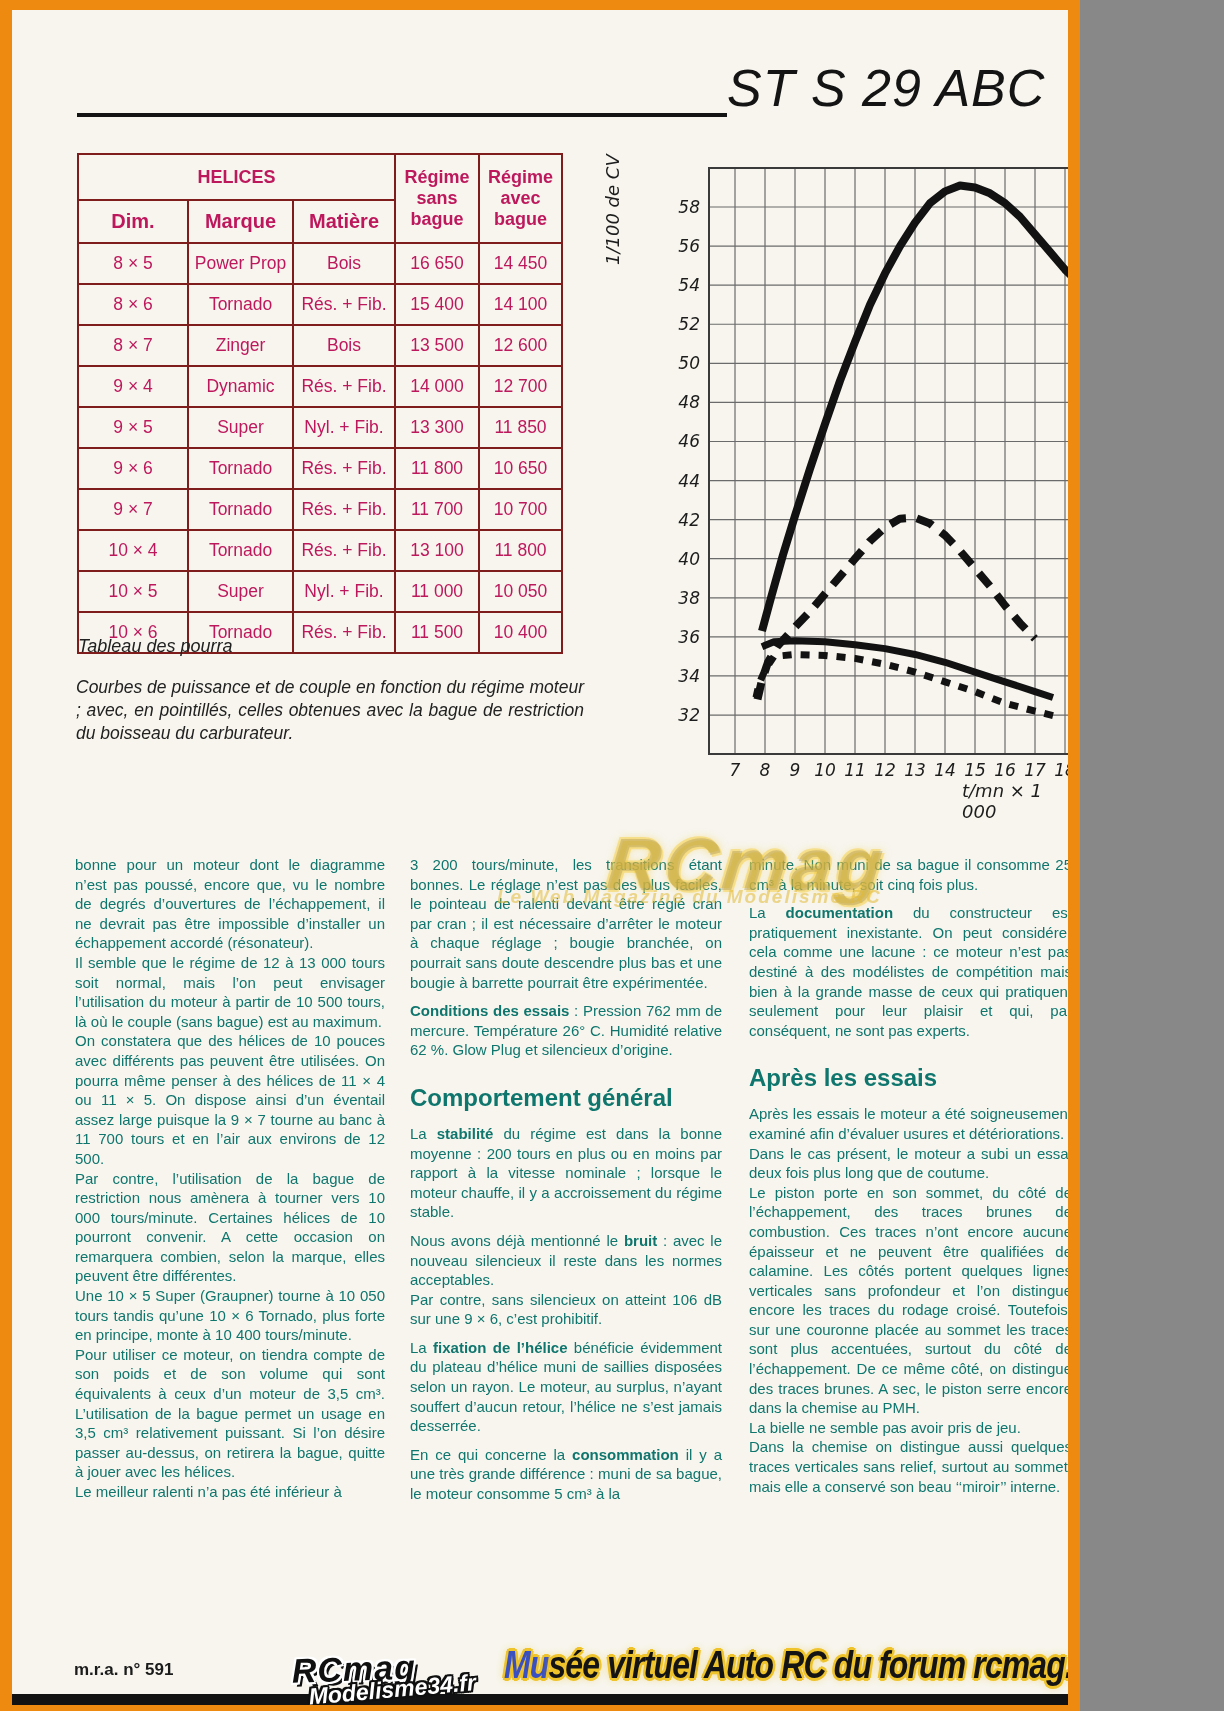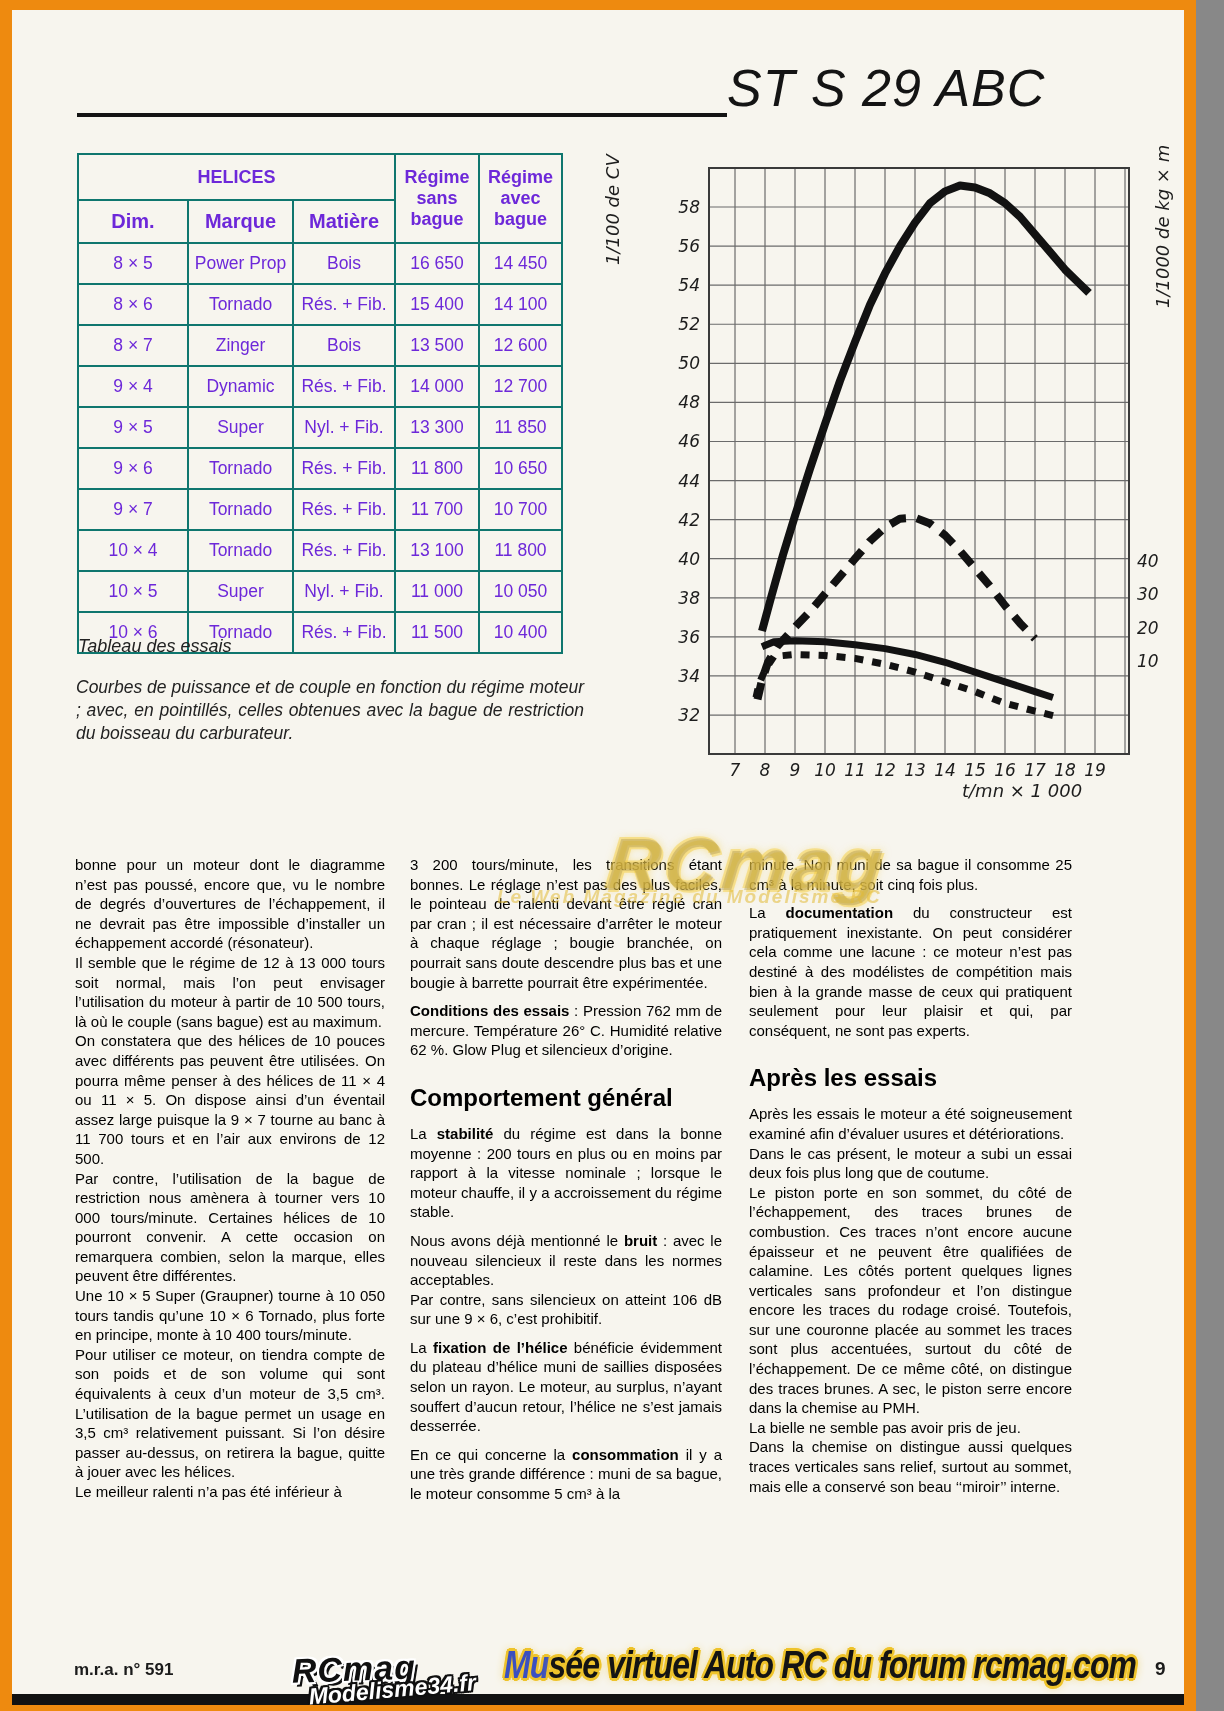--- a/index.html
+++ b/index.html
@@ -1,29 +1,29 @@
 <!DOCTYPE html>
 <html><head>
 <meta charset="utf-8">
 <style>
   html,body{margin:0;padding:0;background:#888;}
-  .sheet{position:relative;width:1196px;height:1711px;background:#ee8a0f;overflow:hidden;
+  .sheet{position:relative;width:1080px;height:1711px;background:#ee8a0f;overflow:hidden;
          font-family:"Liberation Sans",sans-serif;color:#1b1b1b;}
   .page{position:absolute;left:12px;top:10px;right:12px;bottom:6px;background:#f7f5ee;overflow:hidden;}
   .bottom-bar{position:absolute;left:0;right:0;bottom:0;height:11px;background:#121212;}
 
   
   .header-rule{position:absolute;left:65px;top:103px;width:650px;height:4px;background:#141414;}
   .page-title{position:absolute;left:715px;top:48px;width:350px;font:italic 400 52px "Liberation Sans",sans-serif;
               letter-spacing:1px;white-space:nowrap;color:#141414;}
 
   
   .ptable{position:absolute;left:65px;top:143px;border-collapse:collapse;table-layout:fixed;}
-  .ptable td,.ptable th{border:2px solid #0f766e;text-align:center;vertical-align:middle;
-        font:400 17px "Liberation Sans",sans-serif;color:#6d28d9;padding:0 2px;background:#f7f5ee;}
+  .ptable td,.ptable th{border:2px solid #7f1d1d;text-align:center;vertical-align:middle;
+        font:400 17px "Liberation Sans",sans-serif;color:#be185d;padding:0 2px;background:#f7f5ee;}
   .ptable th{font-weight:700;}
   .ptable .c-dim{width:110px}.ptable .c-marque{width:105px}.ptable .c-mat{width:102px}
   .ptable .c-rsb{width:84px}.ptable .c-rab{width:83px}
   .ptable .hrow1 th{height:44px;font-size:18px;}
   .ptable .hrow2 th{height:41px;font-size:20px;}
   .ptable tbody td{height:39px;font-size:17.5px;}
   .ptable .rhead{font-size:16px;line-height:1.15;}
 
   
   .table-caption{position:absolute;left:66px;top:626px;font:italic 400 18px "Liberation Sans",sans-serif;color:#222;}
@@ -38,21 +38,21 @@
   .end{text-anchor:end}.mid{text-anchor:middle}
   .curve{fill:none;stroke:#121212;stroke-linejoin:round;stroke-linecap:butt;}
   .dashed{stroke-dasharray:17 11;}
   .dotted{stroke-dasharray:9 9;}
   .axis-label{position:absolute;font:italic 400 18px "DejaVu Sans",sans-serif;color:#1d1d1d;white-space:nowrap;}
   .rot{transform:rotate(-90deg);transform-origin:0 0;}
   .xunit{position:absolute;left:950px;top:770px;font:italic 400 18px "DejaVu Sans",sans-serif;color:#1d1d1d;}
 
   
   .col{position:absolute;top:845px;height:775px;text-align:justify;
-       font:400 15px "Liberation Sans",sans-serif;line-height:19.6px;color:#000000;z-index:2;}
+       font:400 15px "Liberation Sans",sans-serif;line-height:19.6px;color:#0f766e;z-index:2;}
   .col-1{left:63px;width:310px;}
   .col-2{left:398px;width:312px;}
   .col-3{left:737px;width:323px;}
   .col p{margin:0;position:relative;}
   .col p.gap{margin-top:9px;}
   .col .b{font-weight:700;}
   .col .h2{font:700 24px "Liberation Sans",sans-serif;margin:24px 0 12px 0;text-align:left;}
   .endmark{position:absolute;right:0;bottom:1px;font-size:15px;}
 
   
@@ -173,21 +173,21 @@
           <tr>
             <td>10 × 6</td>
             <td>Tornado</td>
             <td>Rés. + Fib.</td>
             <td>11 500</td>
             <td>10 400</td>
           </tr>
         </tbody>
     </table>
 
-    <div class="table-caption">Tableau des essais</div>
+    <div class="table-caption">Tableau des pourra</div>
     <div class="chart-caption">Courbes de puissance et de couple en fonction du régime moteur ; avec, en pointillés, celles obtenues avec la bague de restriction du boisseau du carburateur.</div>
 
     <svg id="chart" class="chart-svg" viewBox="560 120 600 700">
         <line x1="723" y1="158" x2="723" y2="744" class="grid"></line>
         <line x1="753" y1="158" x2="753" y2="744" class="grid"></line>
         <line x1="783" y1="158" x2="783" y2="744" class="grid"></line>
         <line x1="813" y1="158" x2="813" y2="744" class="grid"></line>
         <line x1="843" y1="158" x2="843" y2="744" class="grid"></line>
         <line x1="873" y1="158" x2="873" y2="744" class="grid"></line>
         <line x1="903" y1="158" x2="903" y2="744" class="grid"></line>

